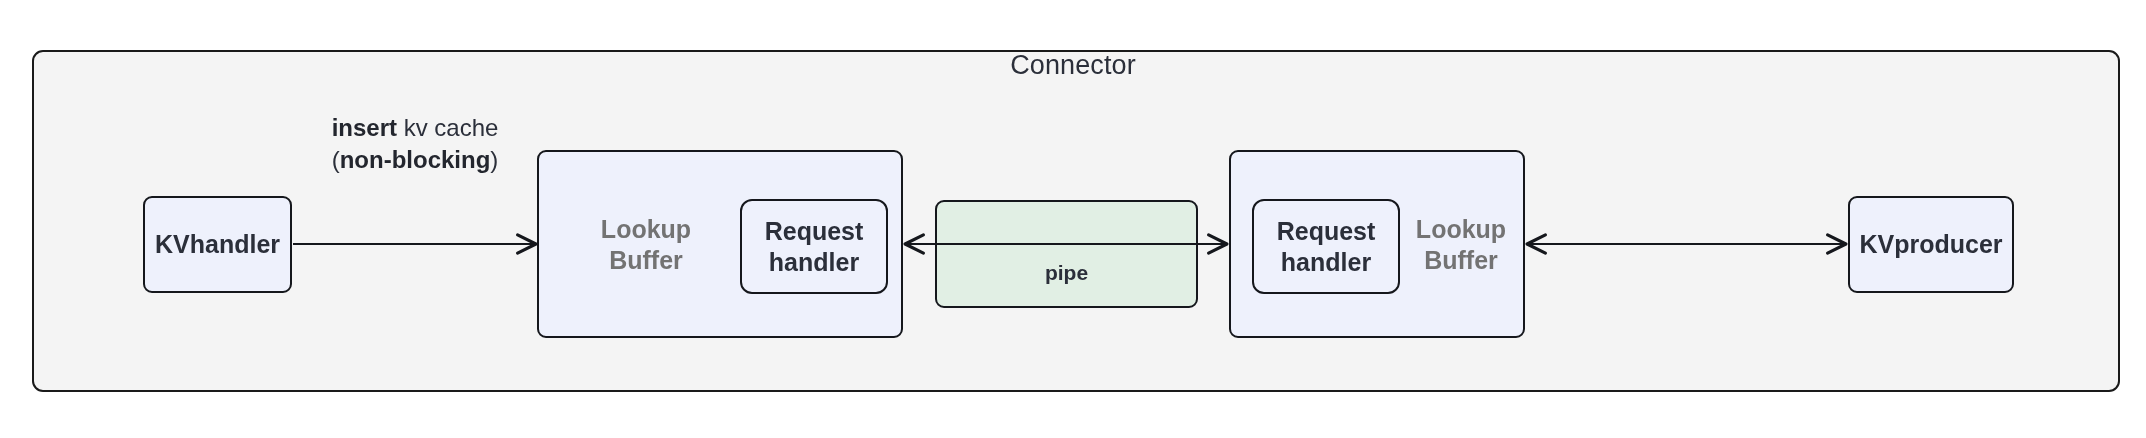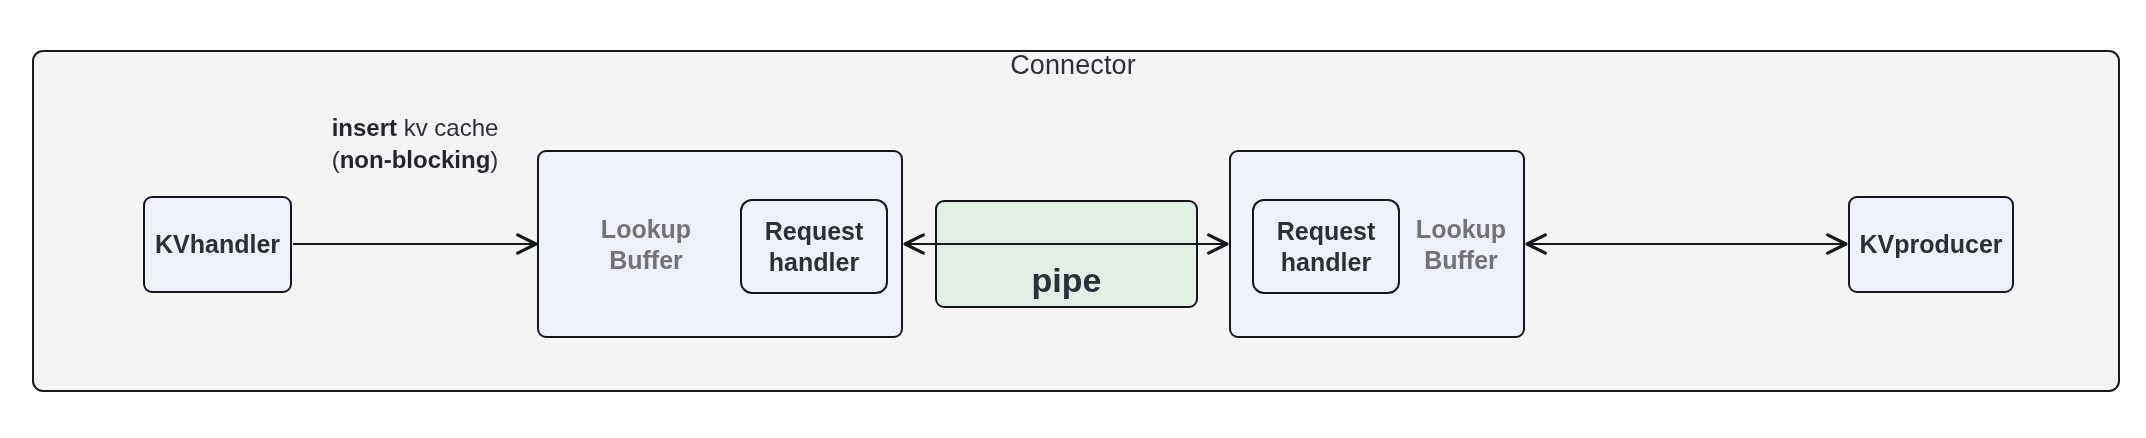--- a/index.html
+++ b/index.html
@@ -87,21 +87,21 @@
     text-align: center;
     font-size: 25px;
     line-height: 1.22;
     color: #2b2f3a;
     white-space: pre-line;
   }
   .pipe-label {
     position: absolute;
     width: 100%;
     text-align: center;
-    font-size: 34px;
+    font-size: 21px;
     color: #2b2f3a;
   }
 
   
   #arrows {
     position: absolute;
     left: 0;
     top: 0;
     width: 2146px;
     height: 438px;

